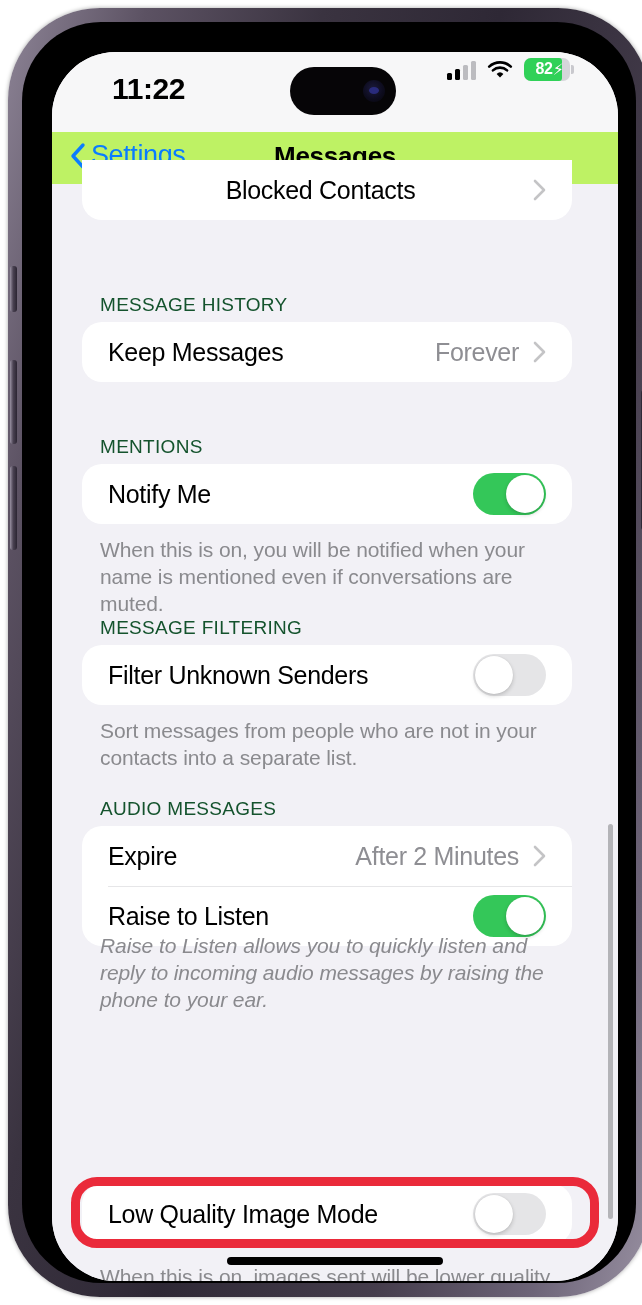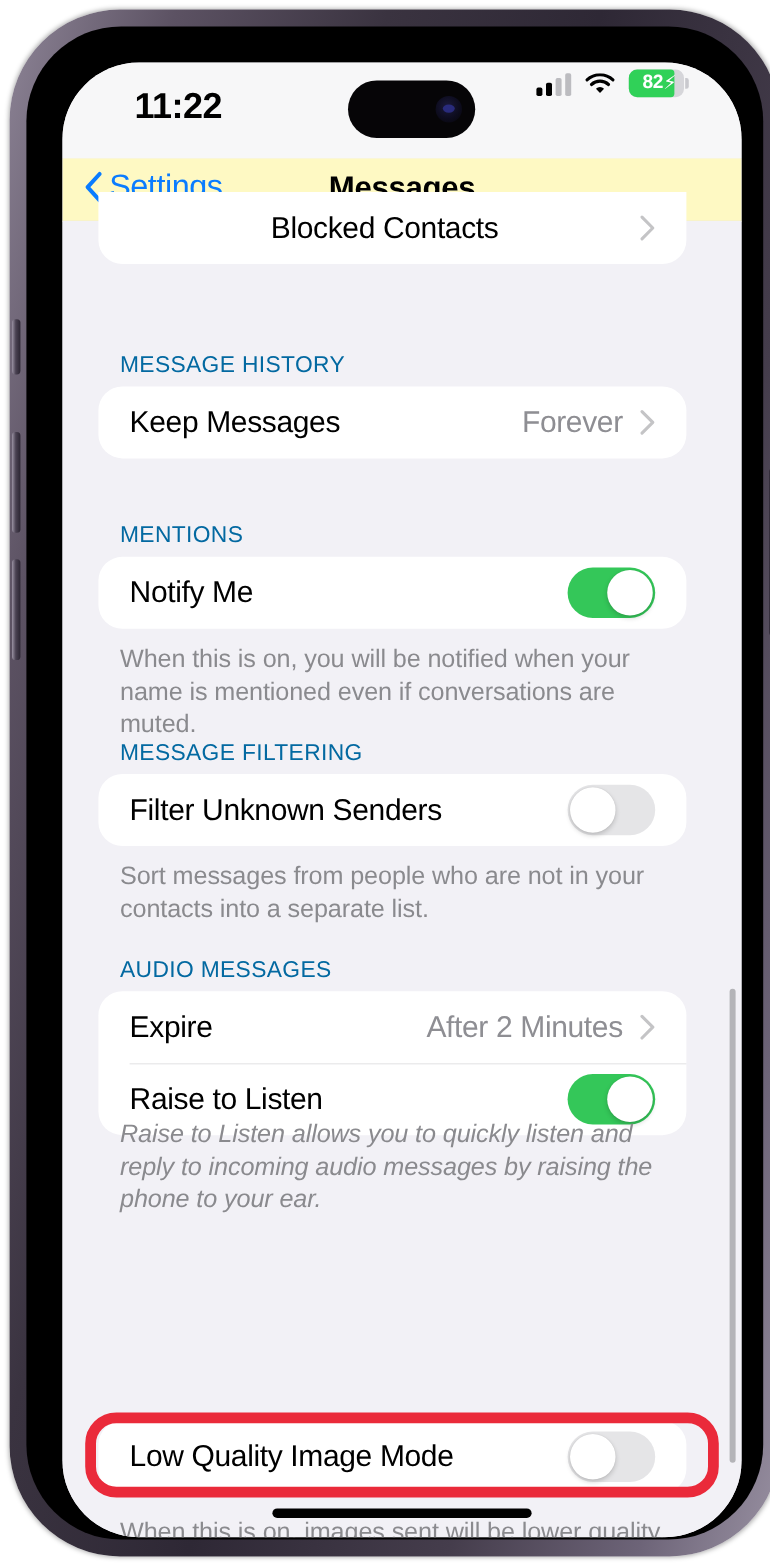--- a/index.html
+++ b/index.html
@@ -170,21 +170,21 @@
     color: #fff;
     text-shadow: 0 0 1px rgba(0,0,0,0.15);
   }
 
   
   .navbar {
     position: absolute;
     left: 0; top: 80px;
     width: 566px;
     height: 52px;
-    background: #fef9c3;
+    background: #bef264;
     border-bottom: 0.5px solid rgba(0,0,0,0.08);
   }
   .nav-back {
     position: absolute;
     left: 18px;
     top: 8px;
     display: flex;
     align-items: center;
     gap: 5px;
     cursor: pointer;
@@ -259,21 +259,21 @@
   .chevron-right {
     width: 13px;
     height: 22px;
     flex: 0 0 auto;
   }
 
   .section-header {
     position: absolute;
     left: 48px;
     font-size: 19px;
-    color: #0369a1;
+    color: #14532d;
     letter-spacing: 0.3px;
   }
   .section-footer {
     position: absolute;
     left: 48px;
     width: 470px;
     font-size: 21px;
     line-height: 27px;
     color: #8a8a8e;
     letter-spacing: -0.1px;

